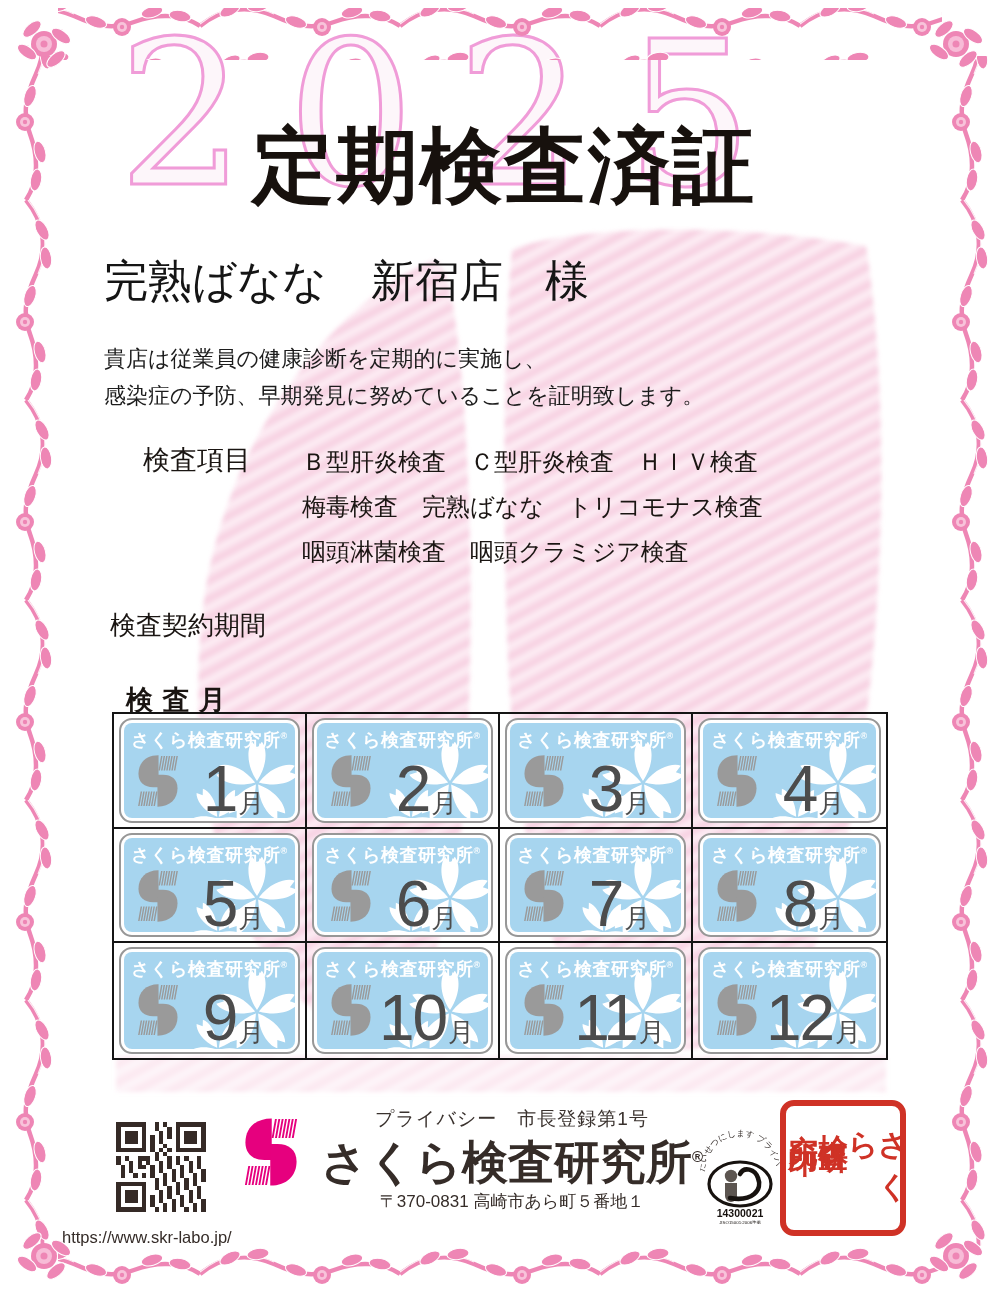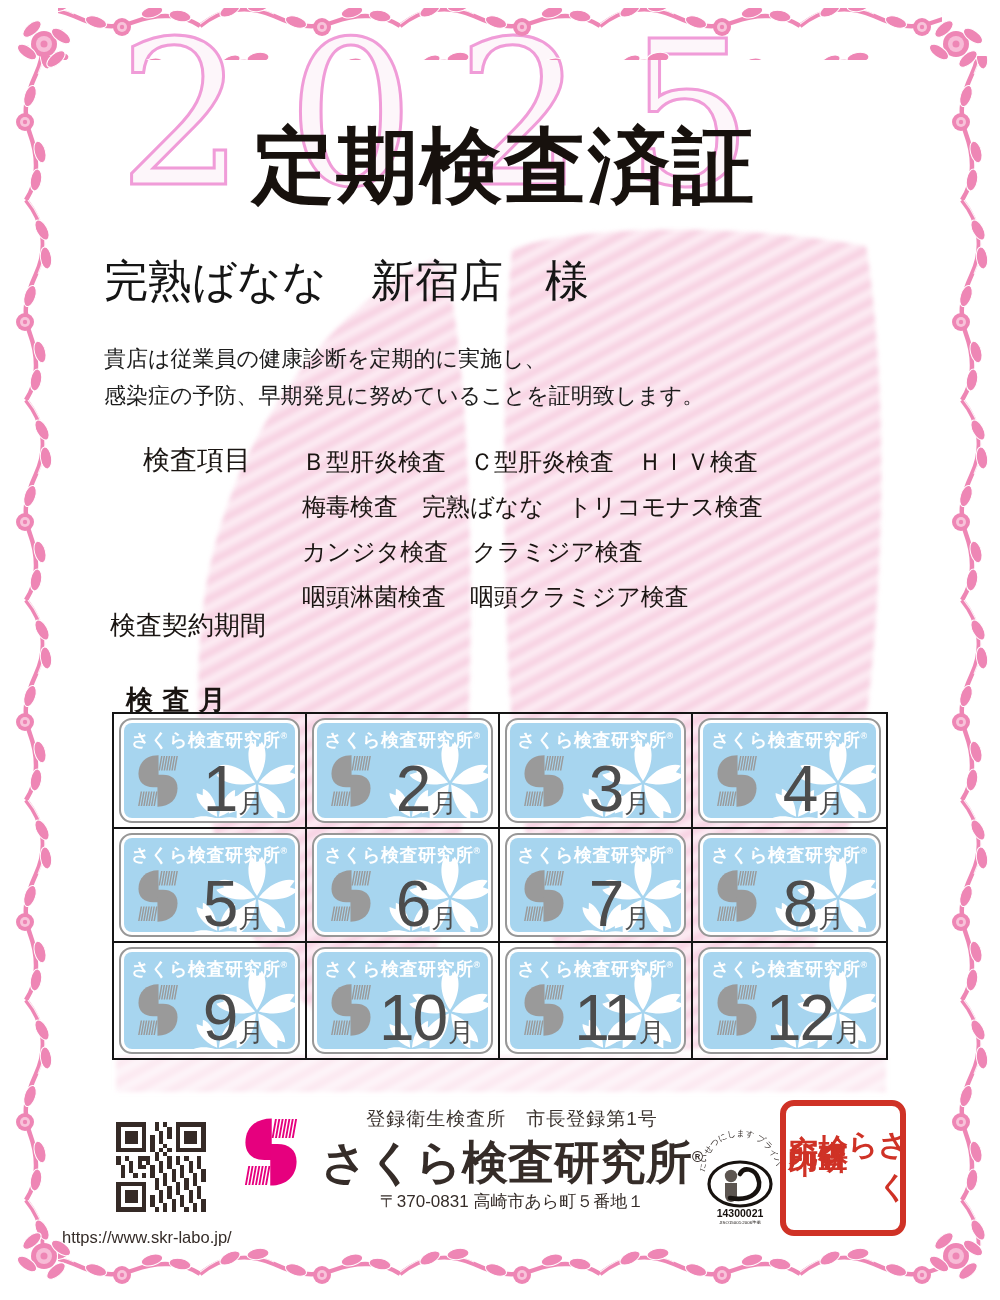--- a/index.html
+++ b/index.html
@@ -159,21 +159,20 @@
 
   <div class="body-text serif">
     <div>貴店は従業員の健康診断を定期的に実施し、</div>
     <div>感染症の予防、早期発見に努めていることを証明致します。</div>
   </div>
 
   <div class="items-label serif">検査項目</div>
   <div class="items-rows serif">
     <div>Ｂ型肝炎検査　Ｃ型肝炎検査　ＨＩＶ検査</div>
     <div>梅毒検査　完熟ばなな　トリコモナス検査</div>
-    <div>カンジタ検査　クラミジア検査</div>
     <div>咽頭淋菌検査　咽頭クラミジア検査</div>
   </div>
 
   <div class="contract-label serif">検査契約期間</div>
 
   <div class="month-label serif">検 査 月</div>
 
   <div class="gridtbl">
 
     <div class="cell">
@@ -553,21 +552,21 @@
         <rect x="20" y="22" width="1" height="1"></rect>
         <rect x="22" y="22" width="1" height="1"></rect>
       </g>
   </svg>
   <div class="qr-url">https://www.skr-labo.jp/</div>
 
   <svg class="slogo" viewBox="0 0 40 52">
       <use href="#smark"></use>
     </svg>
 
-  <div class="reg-line">登録衛生検査所　市長登録第1号</div>
+  <div class="reg-line">プライバシー　市長登録第1号</div>
   <div class="company">
     <span>さくら検査研究所</span><span class="reg">®</span>
   </div>
   <div class="address">〒370-0831 高崎市あら町５番地１</div>
 
   <svg class="privacy" viewBox="0 0 80 96">
     <path id="arcp" d="M4,46 A36,36 0 0 1 76,42" fill="none"></path>
     <text font-size="8.6" fill="#3a3330" font-family="Liberation Sans, DejaVu Sans, sans-serif">
       <textPath href="#arcp" startOffset="2">たいせつにします プライバシー</textPath>
     </text>

